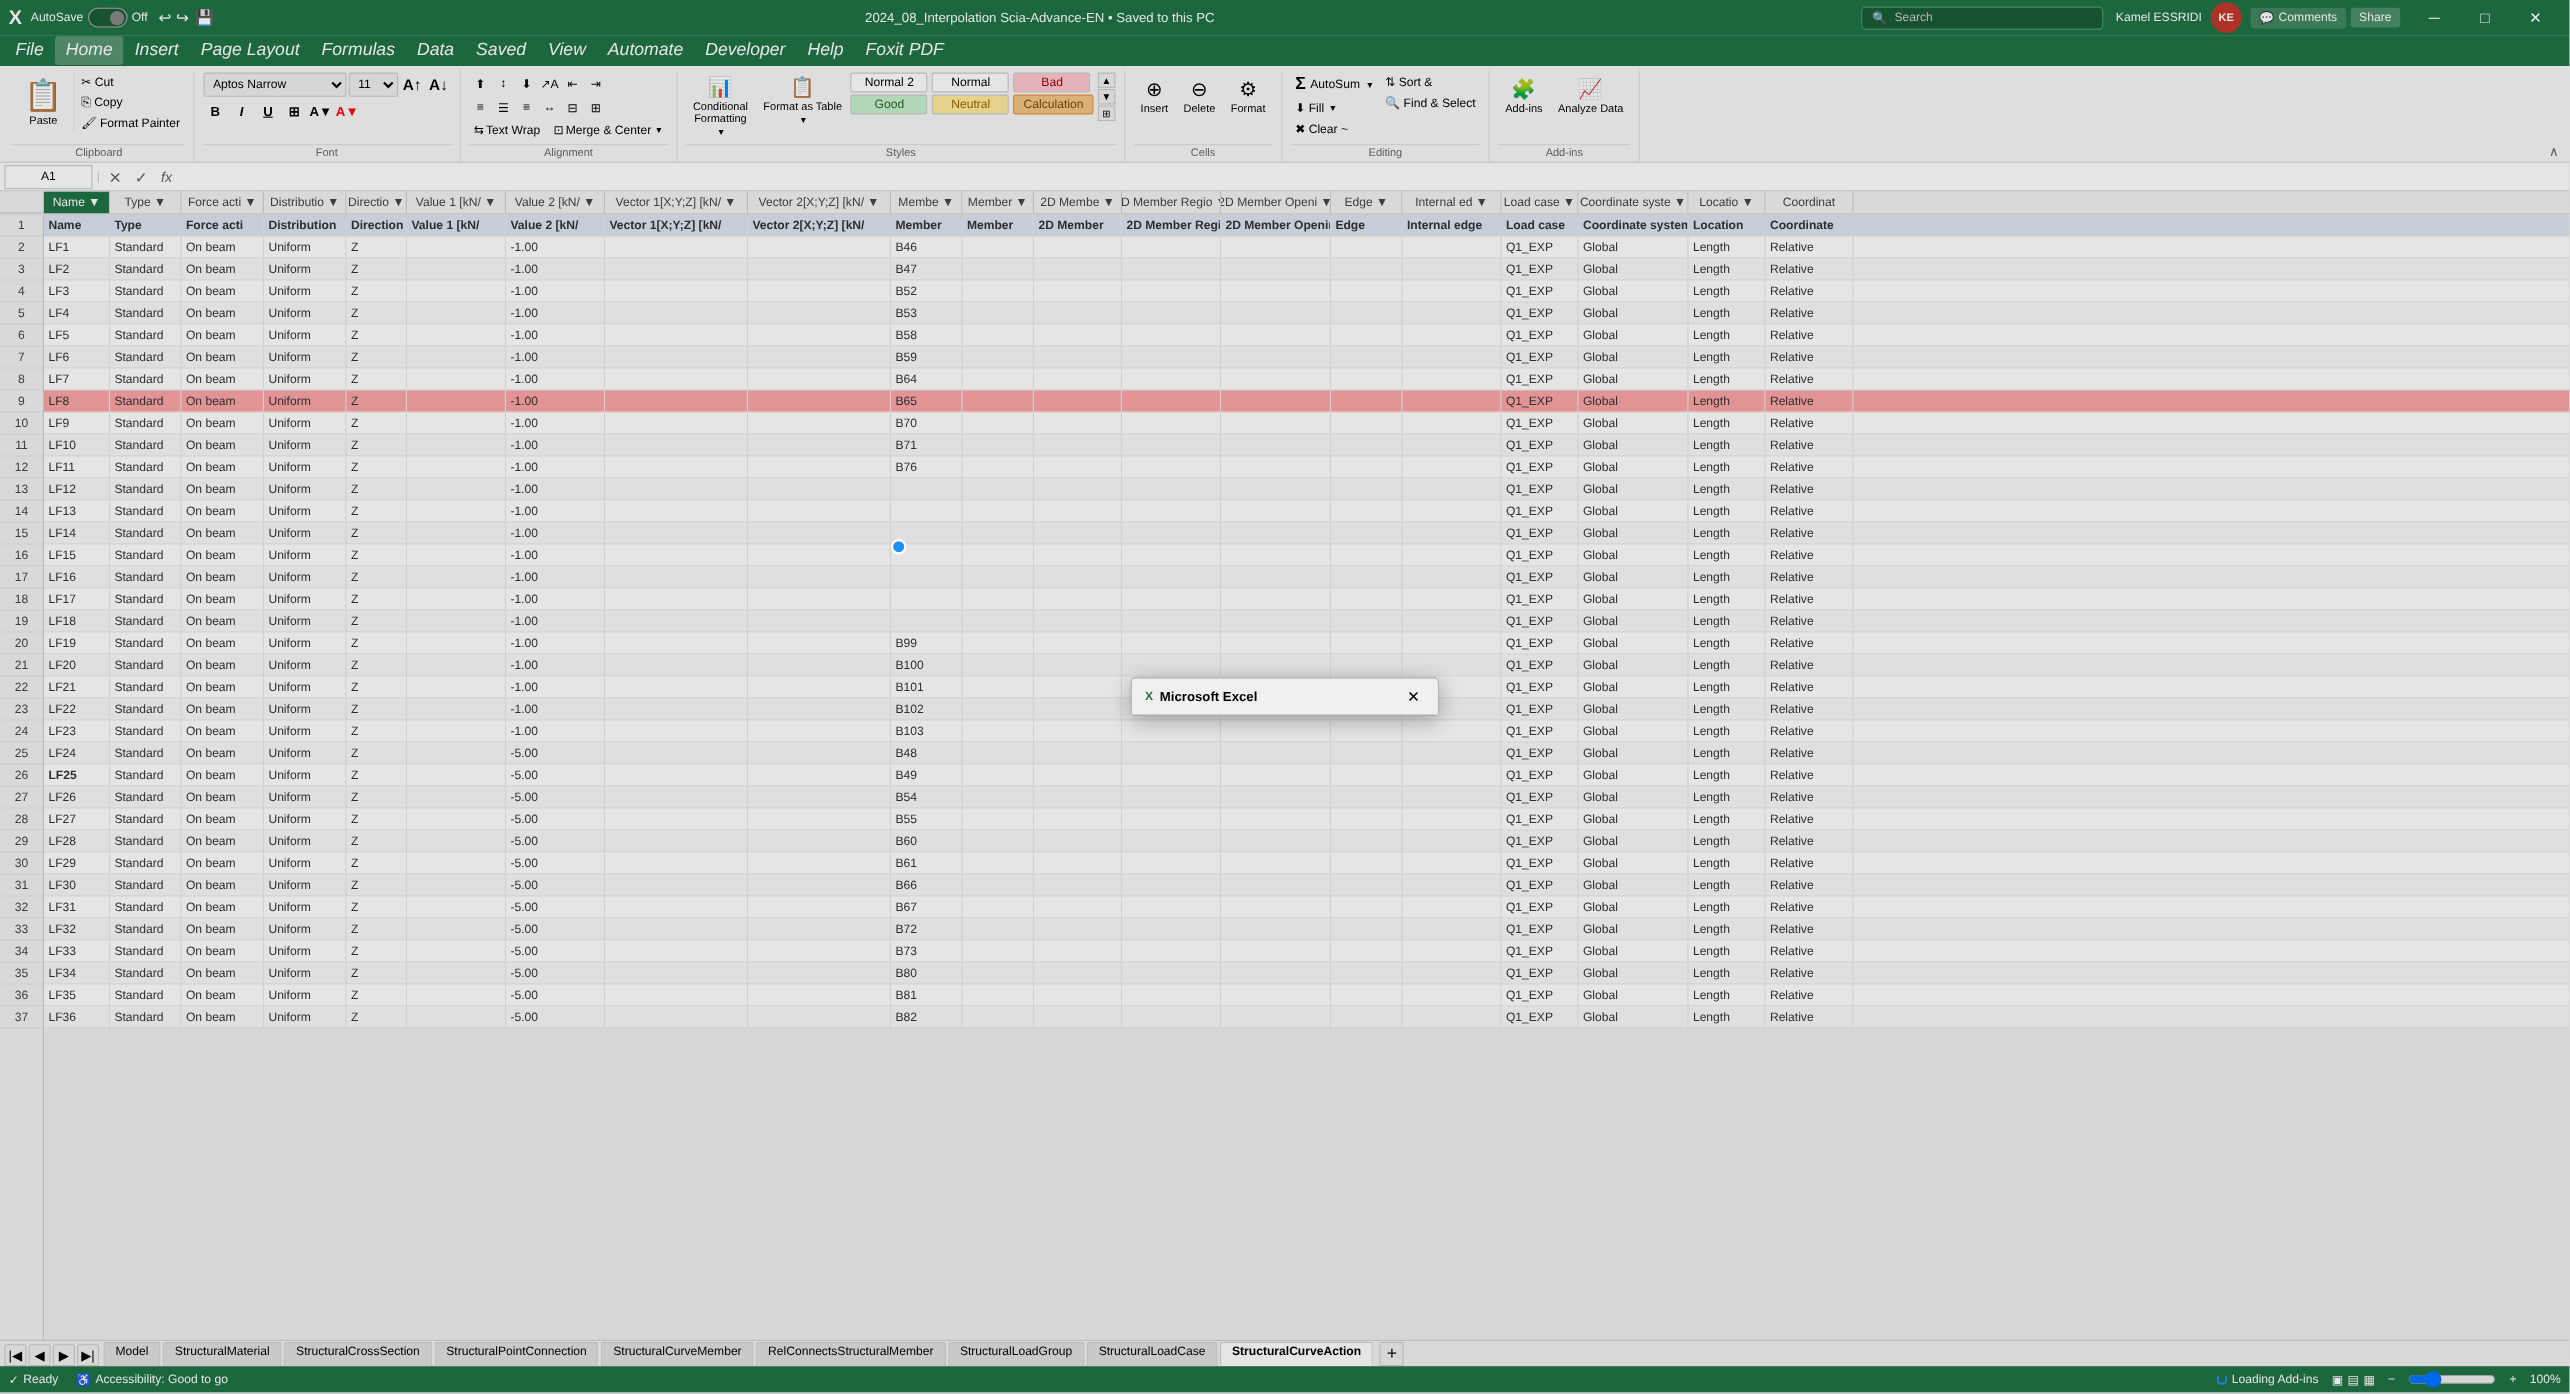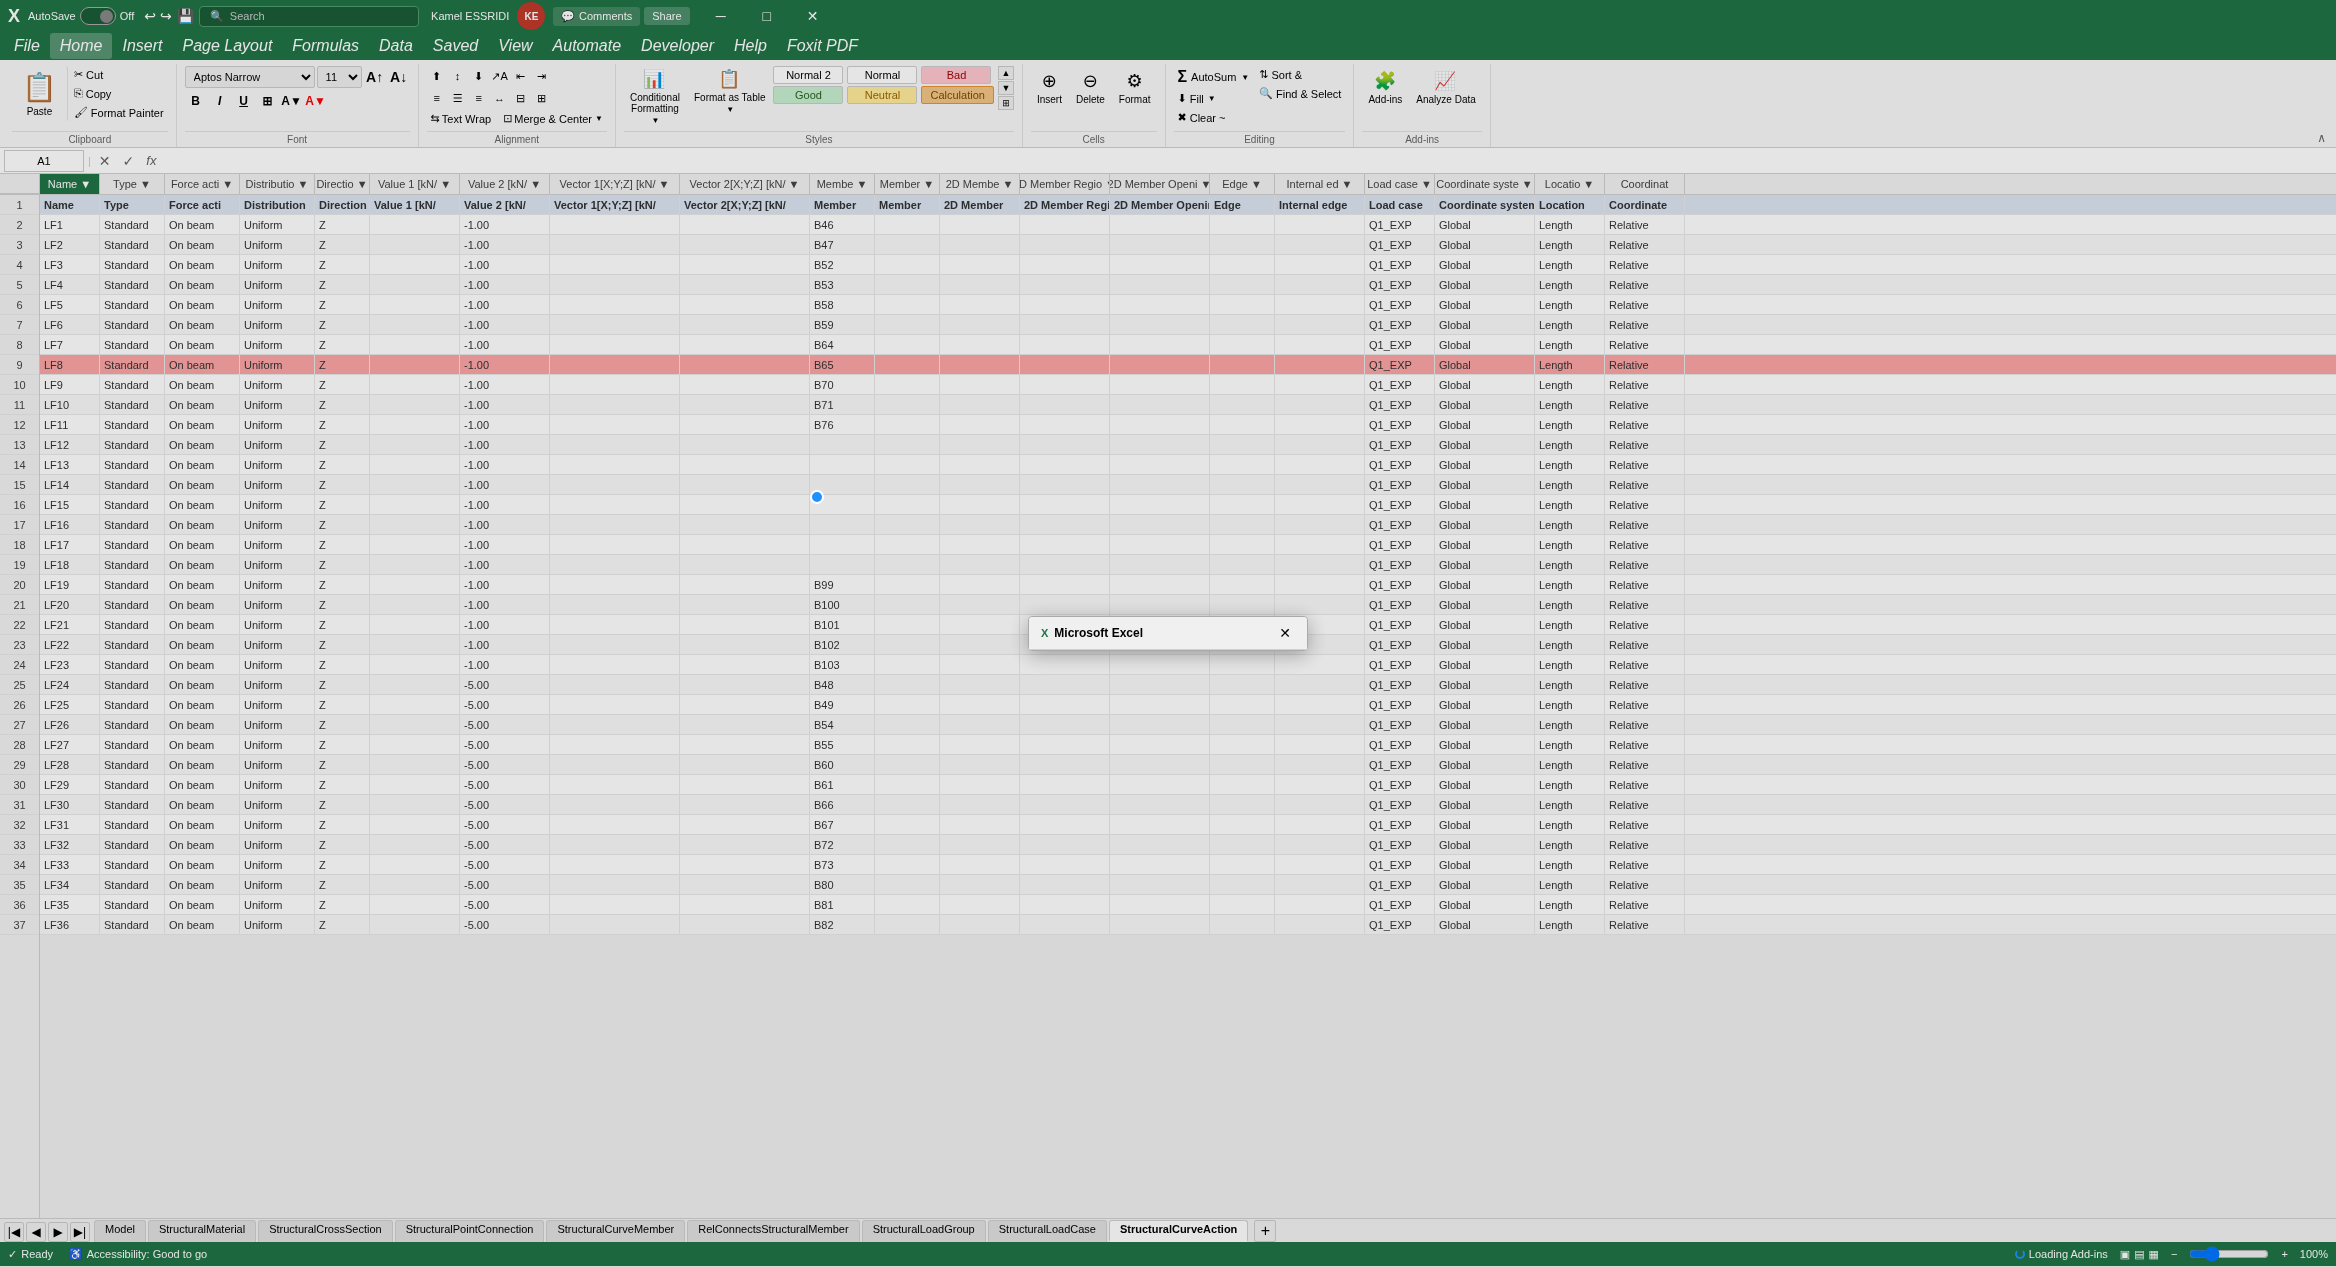--- a/index.html
+++ b/index.html
@@ -252,20 +252,21 @@
   <span style="font-size:11px;margin-right:4px;">AutoSave</span>
   <div style="background:#1a5c37;border:1px solid #aaa;border-radius:10px;width:36px;height:18px;display:inline-flex;align-items:center;padding:2px;cursor:pointer;margin-right:4px;">
     <span style="width:13px;height:13px;background:#888;border-radius:50%;display:block;margin-left:auto;"></span>
   </div>
   <span style="font-size:11px;margin-right:8px;">Off</span>
 
   <span style="font-size:14px;cursor:pointer;margin:0 2px;">↩</span>
   <span style="font-size:14px;cursor:pointer;margin:0 2px;">↪</span>
   <span style="font-size:14px;cursor:pointer;margin:0 4px;">💾</span>
 
+  <span style="flex:1;text-align:center;font-size:12px;">2024_08_Interpolation Scia-Advance-EN • Saved to this PC</span>
 
   <div style="background:#1a5c37;border:1px solid #4d9a6e;border-radius:4px;display:flex;align-items:center;padding:3px 10px;gap:6px;color:#ccc;font-size:11px;width:220px;margin-right:12px;cursor:text;">
     <span>🔍</span>
     <span>Search</span>
   </div>
 
   <span style="font-size:11px;margin-right:8px;">Kamel ESSRIDI</span>
   <div style="width:28px;height:28px;background:#c0392b;border-radius:50%;display:flex;align-items:center;justify-content:center;font-size:10px;font-weight:bold;color:white;cursor:pointer;margin-right:8px;">KE</div>
 
   <div style="display:flex;align-items:center;gap:4px;background:rgba(255,255,255,0.15);border-radius:3px;padding:3px 8px;cursor:pointer;font-size:11px;margin-right:4px;">
@@ -1110,21 +1111,21 @@
           <div class="data-cell" style="width: 90px;"></div>
           <div class="data-cell" style="width: 100px;"></div>
           <div class="data-cell" style="width: 65px;"></div>
           <div class="data-cell" style="width: 90px;"></div>
           <div class="data-cell" style="width: 70px;">Q1_EXP</div>
           <div class="data-cell" style="width: 100px;">Global</div>
           <div class="data-cell" style="width: 70px;">Length</div>
           <div class="data-cell" style="width: 80px;">Relative</div>
         </div>
         <div class="data-row" style="background: white;">
-          <div class="data-cell" style="width: 60px;">LF25</div>
+          <div class="data-cell" style="width: 60px; font-weight: bold;">LF25</div>
           <div class="data-cell" style="width: 65px;">Standard</div>
           <div class="data-cell" style="width: 75px;">On beam</div>
           <div class="data-cell" style="width: 75px;">Uniform</div>
           <div class="data-cell" style="width: 55px;">Z</div>
           <div class="data-cell" style="width: 90px;"></div>
           <div class="data-cell" style="width: 90px;">-5.00</div>
           <div class="data-cell" style="width: 130px;"></div>
           <div class="data-cell" style="width: 130px;"></div>
           <div class="data-cell" style="width: 65px;">B49</div>
           <div class="data-cell" style="width: 65px;"></div>

